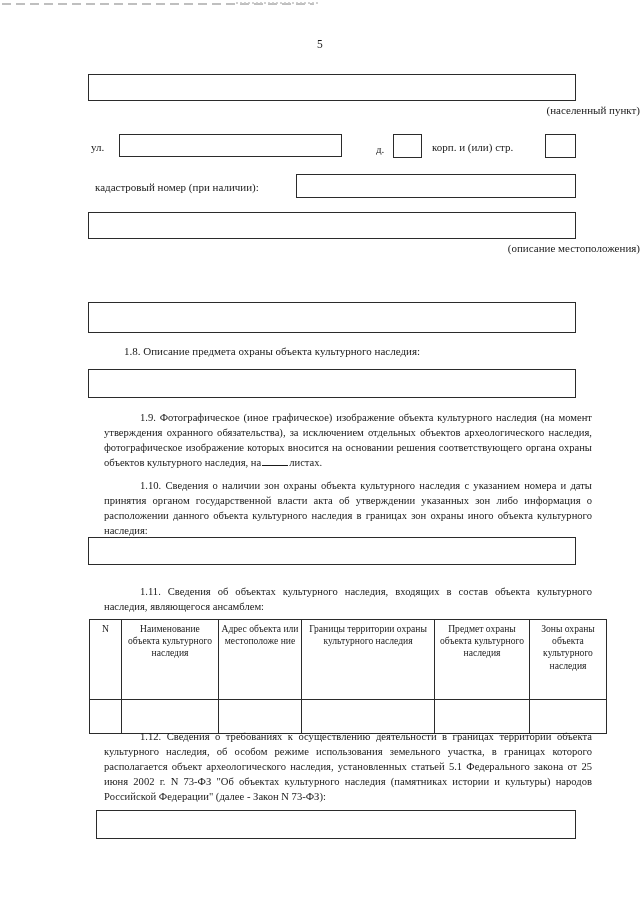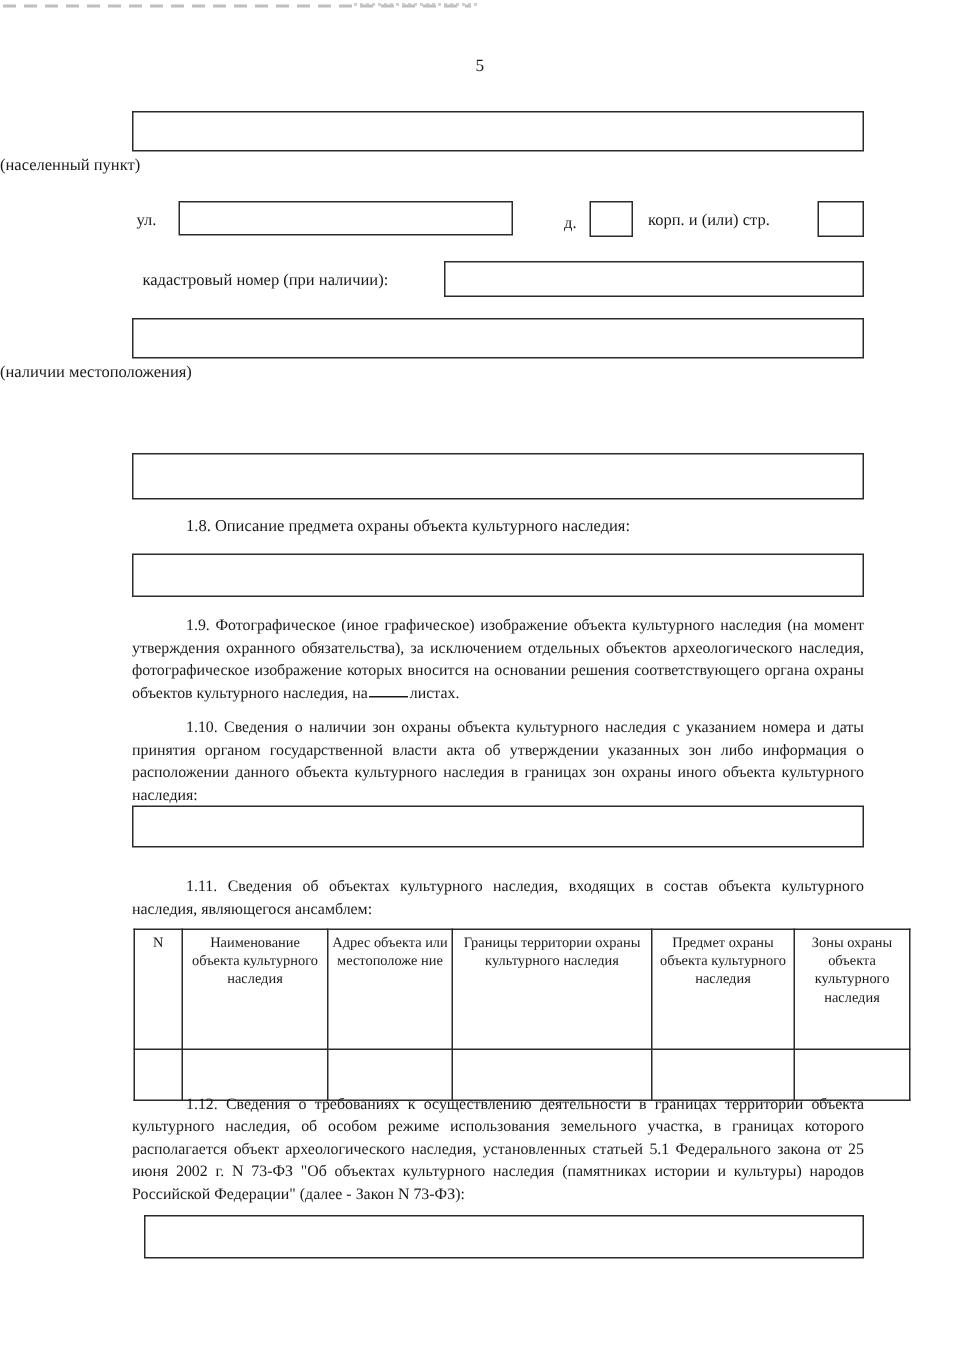--- a/index.html
+++ b/index.html
@@ -63,34 +63,34 @@
     position: absolute;
     box-sizing: border-box;
     border: 1px solid #2b2b2b;
     background: #ffffff;
   }
 
   .caption {
     position: absolute;
     width: 640px;
     left: 0;
-    text-align: left;
+    text-align: right;
     font-size: 11px;
   }
 
   .inline-label {
     position: absolute;
     font-size: 11px;
     white-space: nowrap;
   }
 
   
   .para {
     position: absolute;
-    left: 88px;
+    left: 104px;
     width: 488px;
     font-size: 10.6px;
     line-height: 15.1px;
     text-align: justify;
     text-indent: 36px;
     text-justify: inter-word;
     hyphens: none;
   }
 
   .heading-line {
@@ -157,21 +157,21 @@
   <div class="inline-label" style="left:376px; top:143px;">д.</div>
   <div class="fieldbox" style="left:393px; top:134px; width:29px; height:24px;"></div>
 
   <div class="inline-label" style="left:432px; top:141px;">корп. и (или) стр.</div>
   <div class="fieldbox" style="left:545px; top:134px; width:31px; height:24px;"></div>
 
   <div class="inline-label" style="left:95px; top:181px;">кадастровый номер (при наличии):</div>
   <div class="fieldbox" style="left:296px; top:174px; width:280px; height:24px;"></div>
 
   <div class="fieldbox" style="left:88px; top:212px; width:488px; height:27px;"></div>
-  <div class="caption" style="top:242px;">(наличии местоположения)</div>
+  <div class="caption" style="top:242px;">(описание местоположения)</div>
 
   <div class="fieldbox" style="left:88px; top:302px; width:488px; height:31px;"></div>
 
   <div class="heading-line" style="top:345px;">1.8. Описание предмета охраны объекта культурного наследия:</div>
   <div class="fieldbox" style="left:88px; top:369px; width:488px; height:29px;"></div>
 
   <div class="para" style="top:410px;">
     <span>1.9. Фотографическое (иное графическое) изображение объекта культурного наследия (на момент утверждения охранного обязательства), за исключением отдельных объектов археологического наследия, фотографическое изображение которых вносится на основании решения соответствующего органа охраны объектов культурного наследия, на</span><span class="blank-underline"></span><span>листах.</span>
   </div>
 

